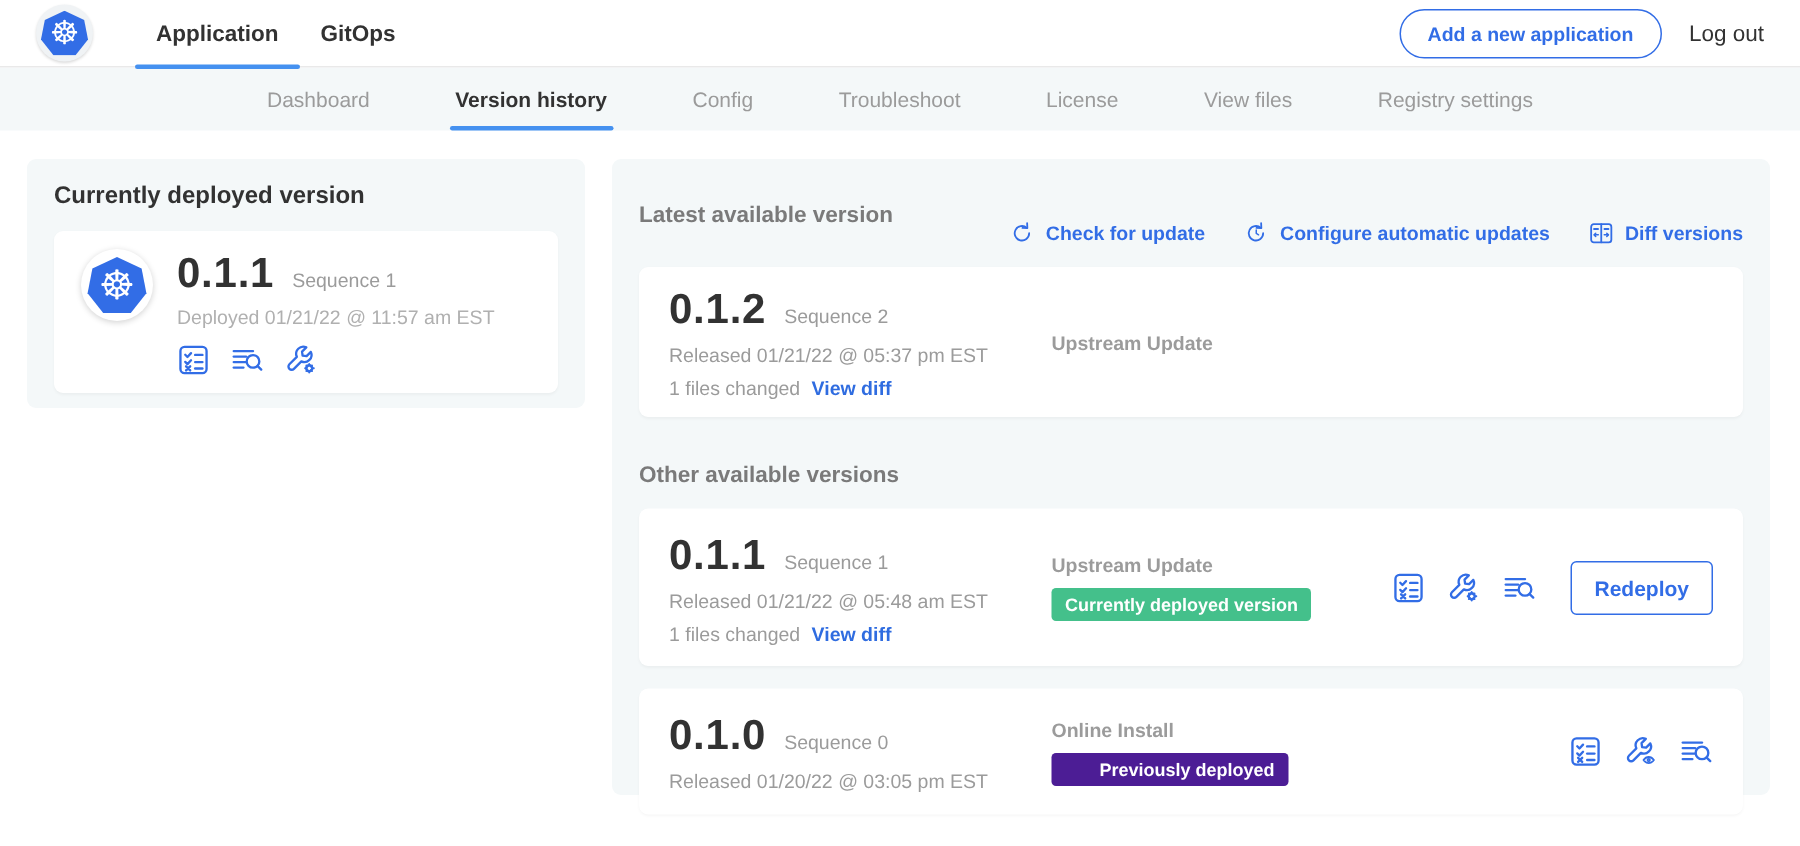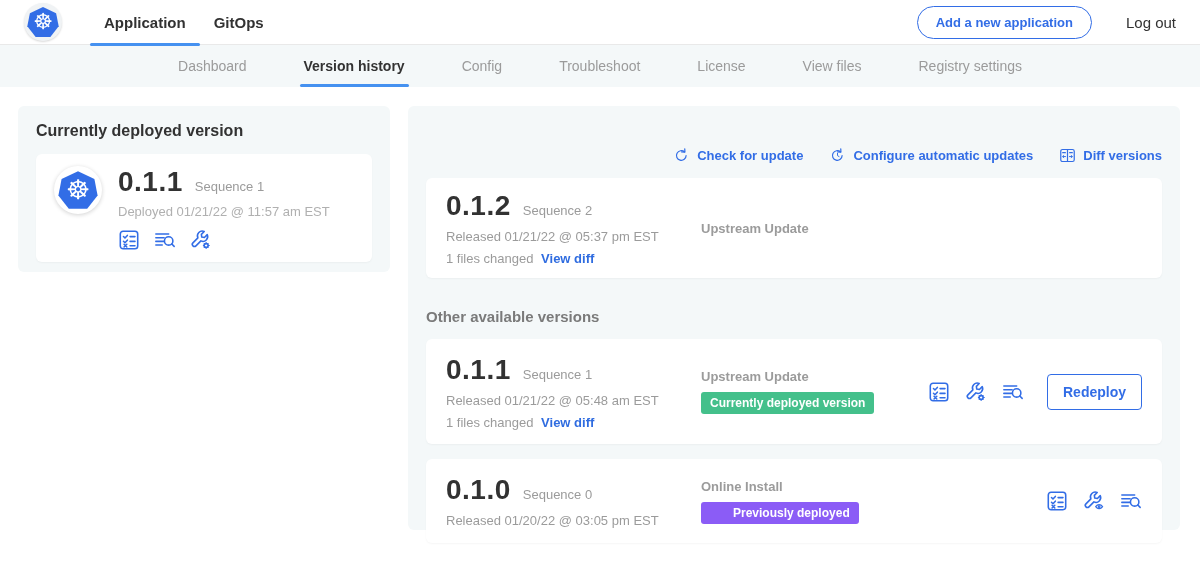--- a/index.html
+++ b/index.html
@@ -5,21 +5,21 @@
   * { margin:0; padding:0; box-sizing:border-box; }
   html,body { width:1200px; height:564px; background:#fff; font-family:"Liberation Sans", sans-serif; overflow:hidden; }
 
   
   .topnav { height:45px; display:flex; align-items:center; background:#fff; border-bottom:1px solid #e9e9e9; padding:0 24px; position:relative; }
   .k8s-logo { width:38px; height:38px; border-radius:50%; background:#f0f3f5; box-shadow:0 1px 2px rgba(0,0,0,.15); display:flex; align-items:center; justify-content:center; margin-right:28px; }
   .k8s-hept { width:32px; height:31px; background:#326de6; clip-path:polygon(50% 2%, 91% 22%, 99% 64%, 73% 98%, 27% 98%, 1% 64%, 9% 22%); color:#fff; display:flex; align-items:center; justify-content:center; font-size:22px; line-height:1; }
   .topnav-tab { font-size:15px; font-weight:700; color:#323232; padding:0 14px; height:45px; display:flex; align-items:center; position:relative; cursor:pointer; }
   .topnav-tab.inactive { font-weight:600; }
   .topnav-tab.active::after { content:""; position:absolute; left:0; right:0; bottom:-1px; height:3px; background:#4591f0; border-radius:2px; }
-  .topnav-right { margin-left:auto; display:flex; align-items:center; gap:34px; }
+  .topnav-right { margin-left:auto; display:flex; align-items:center; gap:18px; }
   .add-app-btn { border:1px solid #326de6; color:#326de6; background:#fff; border-radius:17px; padding:8px 18px; font-size:13px; font-weight:700; cursor:pointer; font-family:inherit; }
   .logout { font-size:15px; color:#323232; cursor:pointer; }
 
   
   .subnav { height:42px; background:#f4f8f9; display:flex; align-items:center; justify-content:center; gap:57px; }
   .subnav-tab { font-size:14px; color:#9b9b9b; height:42px; display:flex; align-items:center; position:relative; cursor:pointer; font-weight:500; }
   .subnav-tab.active { color:#323232; font-weight:700; }
   .subnav-tab.active::after { content:""; position:absolute; left:-4px; right:-4px; bottom:0; height:3px; background:#4591f0; border-radius:2px; }
 
   
@@ -53,21 +53,21 @@
   
   .version-card { display:flex; align-items:center; padding:0 20px; }
   .vc-left { width:255px; }
   .vc-line2 { font-size:13px; color:#9b9b9b; font-weight:500; margin-top:7px; }
   .vc-line3 { font-size:13px; color:#9b9b9b; font-weight:500; margin-top:7px; }
   .view-diff { color:#2f6ce0; font-weight:700; cursor:pointer; margin-left:4px; }
   .vc-mid { flex:1; }
   .vc-source { font-size:13px; color:#9b9b9b; font-weight:600; }
   .badge { display:inline-block; margin-top:8px; font-size:12px; font-weight:700; color:#fff; padding:4px 9px; border-radius:3px; }
   .badge-green { background:#44c08b; }
-  .badge-gray { background:#8b5cf6;padding-left:32px; }
+  .badge-gray { background:#4c1d95;padding-left:32px; }
   .vc-right { display:flex; align-items:center; gap:15px; }
   .btn-primary { background:#326de6; color:#fff; border:none; border-radius:4px; padding:10px 19px; font-size:14px; font-weight:700; cursor:pointer; font-family:inherit; margin-left:8px; }
   .btn-outline { background:#fff; color:#326de6; border:1px solid #326de6; border-radius:4px; padding:9px 15px; font-size:14px; font-weight:700; cursor:pointer; font-family:inherit; margin-left:8px; }
 
   .card-latest { margin-top:14px; height:100px; }
   .other-title { margin-top:30px; }
   .card-v011 { margin-top:14px; height:105px; }
   .card-v010 { margin-top:15px; height:84px; }
 </style>
 </head>
@@ -174,20 +174,21 @@
               </svg>
             </span>
         </div>
       </div>
     </div>
   </section>
 
   <section class="panel panel-right">
 
     <div class="avail-header">
+      <div class="panel-title-gray">Latest available version</div>
       <div class="avail-actions">
         <span class="link-action">
           <span class="icon">
               <svg viewBox="0 0 24 24">
                 <use href="#i-refresh"></use>
               </svg>
             </span>
           <span>Check for update</span>
         </span>
         <span class="link-action">

